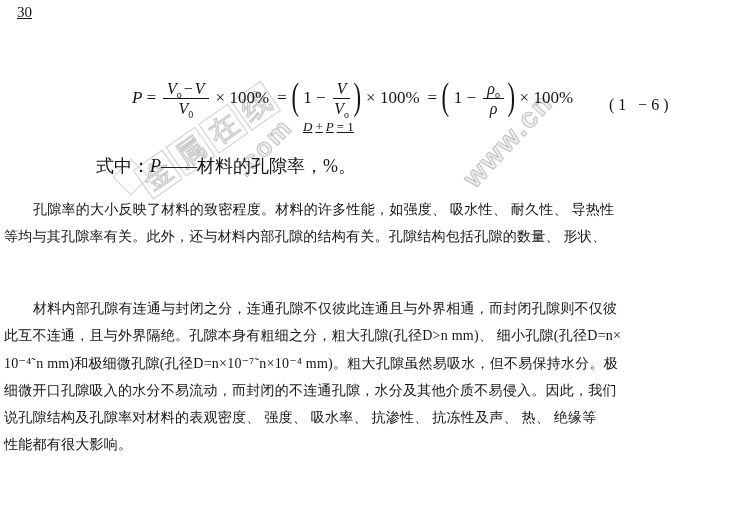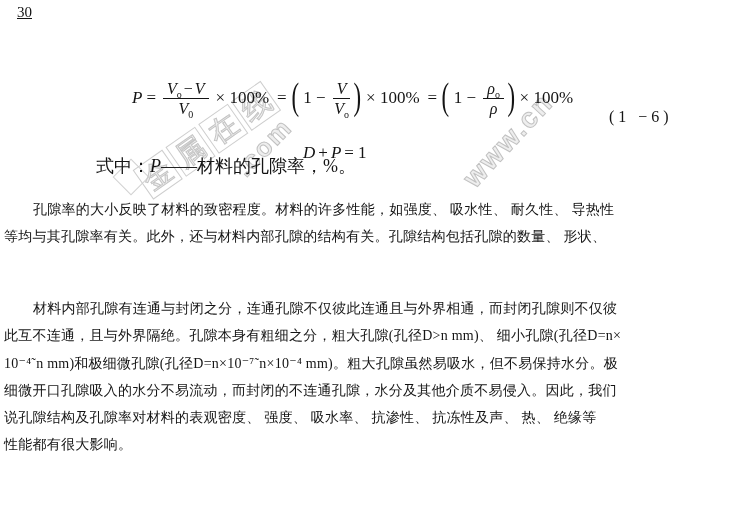--- a/index.html
+++ b/index.html
@@ -62,22 +62,22 @@
   .op-s{margin:0 2px;}
   .frac{display:inline-flex;flex-direction:column;align-items:center;margin:16px 3px;font-size:16px;}
   .frac .num{border-bottom:1px solid #141414;padding:0 4px 2px;line-height:15px;}
   .frac .den{padding-top:2px;line-height:15px;}
   .frac sub,.formula-row sub{font-size:10px;line-height:0;}
   .paren{
     font-size:38px;font-weight:400;line-height:36px;
     display:inline-block;transform:scaleX(.6);
     margin:0 -2px;position:relative;top:-2px;
   }
-  .eqnum{position:absolute;left:609px;top:96px;font-size:16px;letter-spacing:4px;margin-top:12px;}
-  .formula2{position:absolute;left:303px;top:143px;font-size:17px;}
+  .eqnum{position:absolute;left:609px;top:96px;font-size:16px;letter-spacing:4px;}
+  .formula2{position:absolute;left:303px;top:119px;font-size:13px;text-decoration:underline;}
   .formula2 span{margin-right:3px;}
   .where{position:absolute;left:96px;top:154px;font-size:18px;white-space:nowrap;}
 </style>
 </head>
 <body>
 
 <div class="page">
 
   <div class="wm-chain">
     <span class="wm-cell">金</span>

